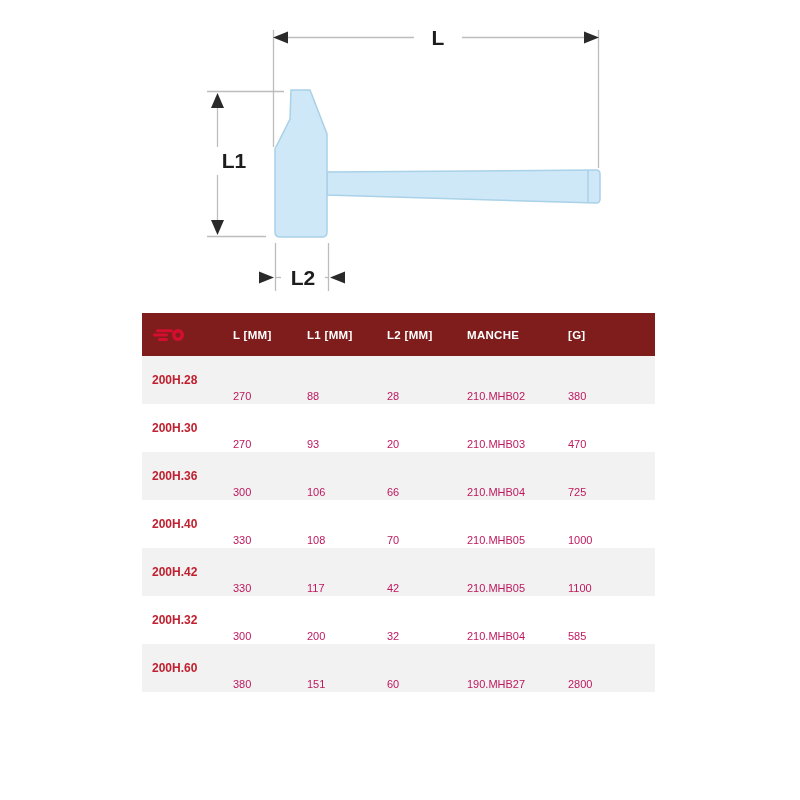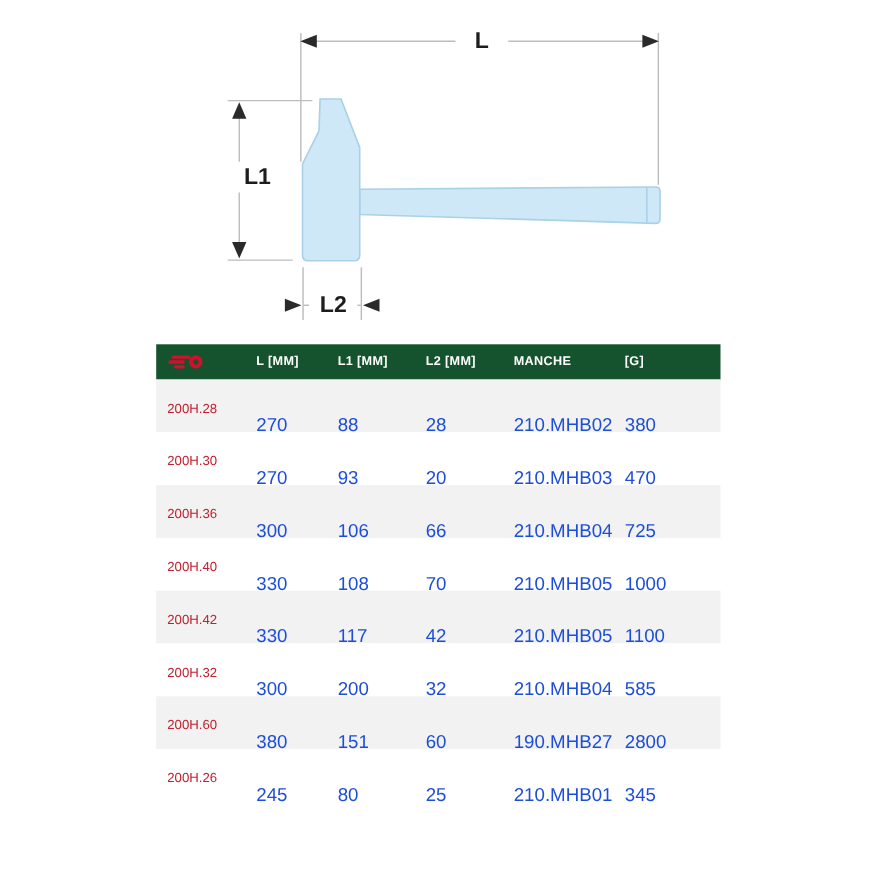--- a/index.html
+++ b/index.html
@@ -18,33 +18,33 @@
   .lbl-l1 { left: 212px; top: 150px; }
   .lbl-l2 { left: 281px; top: 267px; }
 
   
   .spec-table { position: absolute; left: 142px; top: 313px; width: 513px; }
   .tgrid {
     display: grid;
     grid-template-columns: 91px 74px 80px 80px 101px 87px;
     align-items: center;
   }
-  .thead { background: #14532d; height: 32px; }
+  .thead { background: #7f1d1d; height: 43px; }
   .thead .hcell {
     color: #ffffff; font-size: 11.5px; font-weight: bold; letter-spacing: 0.3px;
   }
   .logo-cell { padding-left: 10px; display: flex; align-items: center; }
   .trow { height: 48px; }
   .trow:nth-child(odd) { background: #f2f2f2; }
   .trow:nth-child(even) { background: #ffffff; }
   .c-ref {
-    padding-left: 10px; font-weight: normal; font-size: 12px; color: #c0202f;
+    padding-left: 10px; font-weight: bold; font-size: 12px; color: #c0202f;
     cursor: pointer;
   }
-  .c-data { font-size: 17px; color: #1d4ed8; margin-top: 32px; }
+  .c-data { font-size: 11px; color: #be185d; margin-top: 32px; }
 </style>
 </head>
 <body>
 
 <div class="diagram-area">
   <svg width="800" height="310" viewBox="0 0 800 310">
 
     <g stroke="#bdbdbd" stroke-width="1.3">
       <line x1="273.5" y1="30" x2="273.5" y2="147"></line>
       <line x1="598.5" y1="30" x2="598.5" y2="168"></line>
@@ -151,22 +151,14 @@
       <div class="c-data">585</div>
     </div>
     <div class="tgrid trow">
       <div class="c-ref">200H.60</div>
       <div class="c-data">380</div>
       <div class="c-data">151</div>
       <div class="c-data">60</div>
       <div class="c-data">190.MHB27</div>
       <div class="c-data">2800</div>
     </div>
-    <div class="tgrid trow">
-      <div class="c-ref">200H.26</div>
-      <div class="c-data">245</div>
-      <div class="c-data">80</div>
-      <div class="c-data">25</div>
-      <div class="c-data">210.MHB01</div>
-      <div class="c-data">345</div>
-    </div>
   </div>
 </div>
 
 </body></html>

